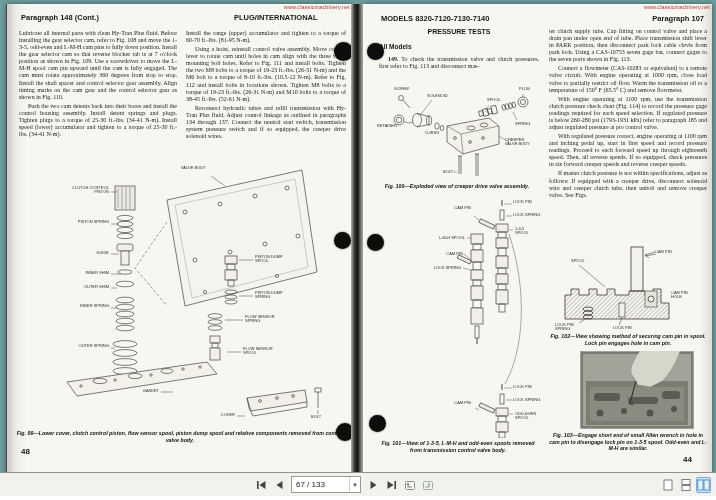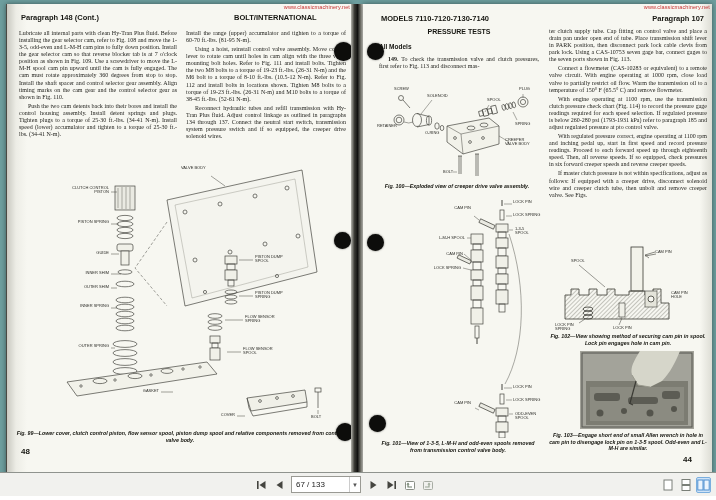--- a/index.html
+++ b/index.html
@@ -35,21 +35,21 @@
   .lay-btn.sel{background:#cfe3f7;border-color:#7aaede}
 </style>
 </head>
 <body>
 
 <div class="stage">
 
   <div class="page page-left">
     <div class="wm" style="right:2px">www.classicmachinery.net</div>
     <div class="h" style="left:14px;top:9px">Paragraph 148 (Cont.)</div>
-    <div class="h" style="left:227px;top:9px">BOLT/INTERNATIONAL</div>
+    <div class="h" style="left:227px;top:9px">PLUG/INTERNATIONAL</div>
 
     <div class="col bt" style="left:12px;top:26px;width:158px;height:132px">
       <p>Lubricate all internal parts with clean Hy-Tran Plus fluid. Before installing the gear selector cam, refer to Fig. 108 and move the 1-3-5, odd-even and L-M-H cam pins to fully down position. Install the gear selector cam so that reverse blocker tab is at 7 o'clock position as shown in Fig. 109. Use a screwdriver to move the L-M-H spool cam pin upward until the cam is fully engaged. The cam must rotate approximately 360 degrees from stop to stop. Install the shaft spacer and control selector gear assembly. Align timing marks on the cam gear and the control selector gear as shown in Fig. 110.</p>
       <p class="ind">Push the two cam detents back into their bores and install the control housing assembly. Install detent springs and plugs. Tighten plugs to a torque of 25-30 ft.-lbs. (34-41 N-m). Install speed (lower) accumulator and tighten to a torque of 25-30 ft.-lbs. (34-41 N-m).</p>
     </div>
     <div class="col bt" style="left:179px;top:26px;width:160px;height:146px">
       <p>Install the range (upper) accumulator and tighten to a torque of 60-70 ft.-lbs. (81-95 N-m).</p>
       <p class="ind">Using a hoist, reinstall control valve assembly. Move control lever to rotate cam until holes in cam align with the three valve mounting bolt holes. Refer to Fig. 111 and install bolts. Tighten the two M8 bolts to a torque of 19-23 ft.-lbs. (26-31 N-m) and the M6 bolt to a torque of 8-10 ft.-lbs. (10.5-12 N-m). Refer to Fig. 112 and install bolts in locations shown. Tighten M8 bolts to a torque of 19-23 ft.-lbs. (26-31 N-m) and M10 bolts to a torque of 38-45 ft.-lbs. (52-61 N-m).</p>
       <p class="ind">Reconnect hydraulic tubes and refill transmission with Hy-Tran Plus fluid. Adjust control linkage as outlined in paragraphs 134 through 137. Connect the neutral start switch, transmission system pressure switch and if so equipped, the creeper drive solenoid wires.</p>
     </div>
@@ -153,21 +153,21 @@
 
     <div class="hole" style="left:327px;top:38px;width:19px;height:19px"></div>
     <div class="hole" style="left:327px;top:228px;width:17px;height:17px"></div>
     <div class="hole" style="left:329px;top:419px;width:18px;height:18px"></div>
   </div>
 
   <div class="spine"></div>
 
   <div class="page page-right">
     <div class="wm" style="right:2px">www.classicmachinery.net</div>
-    <div class="h" style="left:18px;top:10px">MODELS 7110-7120-7130-7140</div>
+    <div class="h" style="left:18px;top:10px">MODELS 8320-7120-7130-7140</div>
     <div class="h" style="right:8px;top:10px">Paragraph 107</div>
 
     <div class="col" style="left:16px;top:24px;width:160px;height:54px">
       <div class="title-c">PRESSURE TESTS</div>
       <div class="sub">All Models</div>
       <div class="bt">
           <p class="ind"><b>149.</b> <span>To check the transmission valve and clutch pressures, first refer to Fig. 113 and disconnect mas-</span></p>
         </div>
     </div>
 

